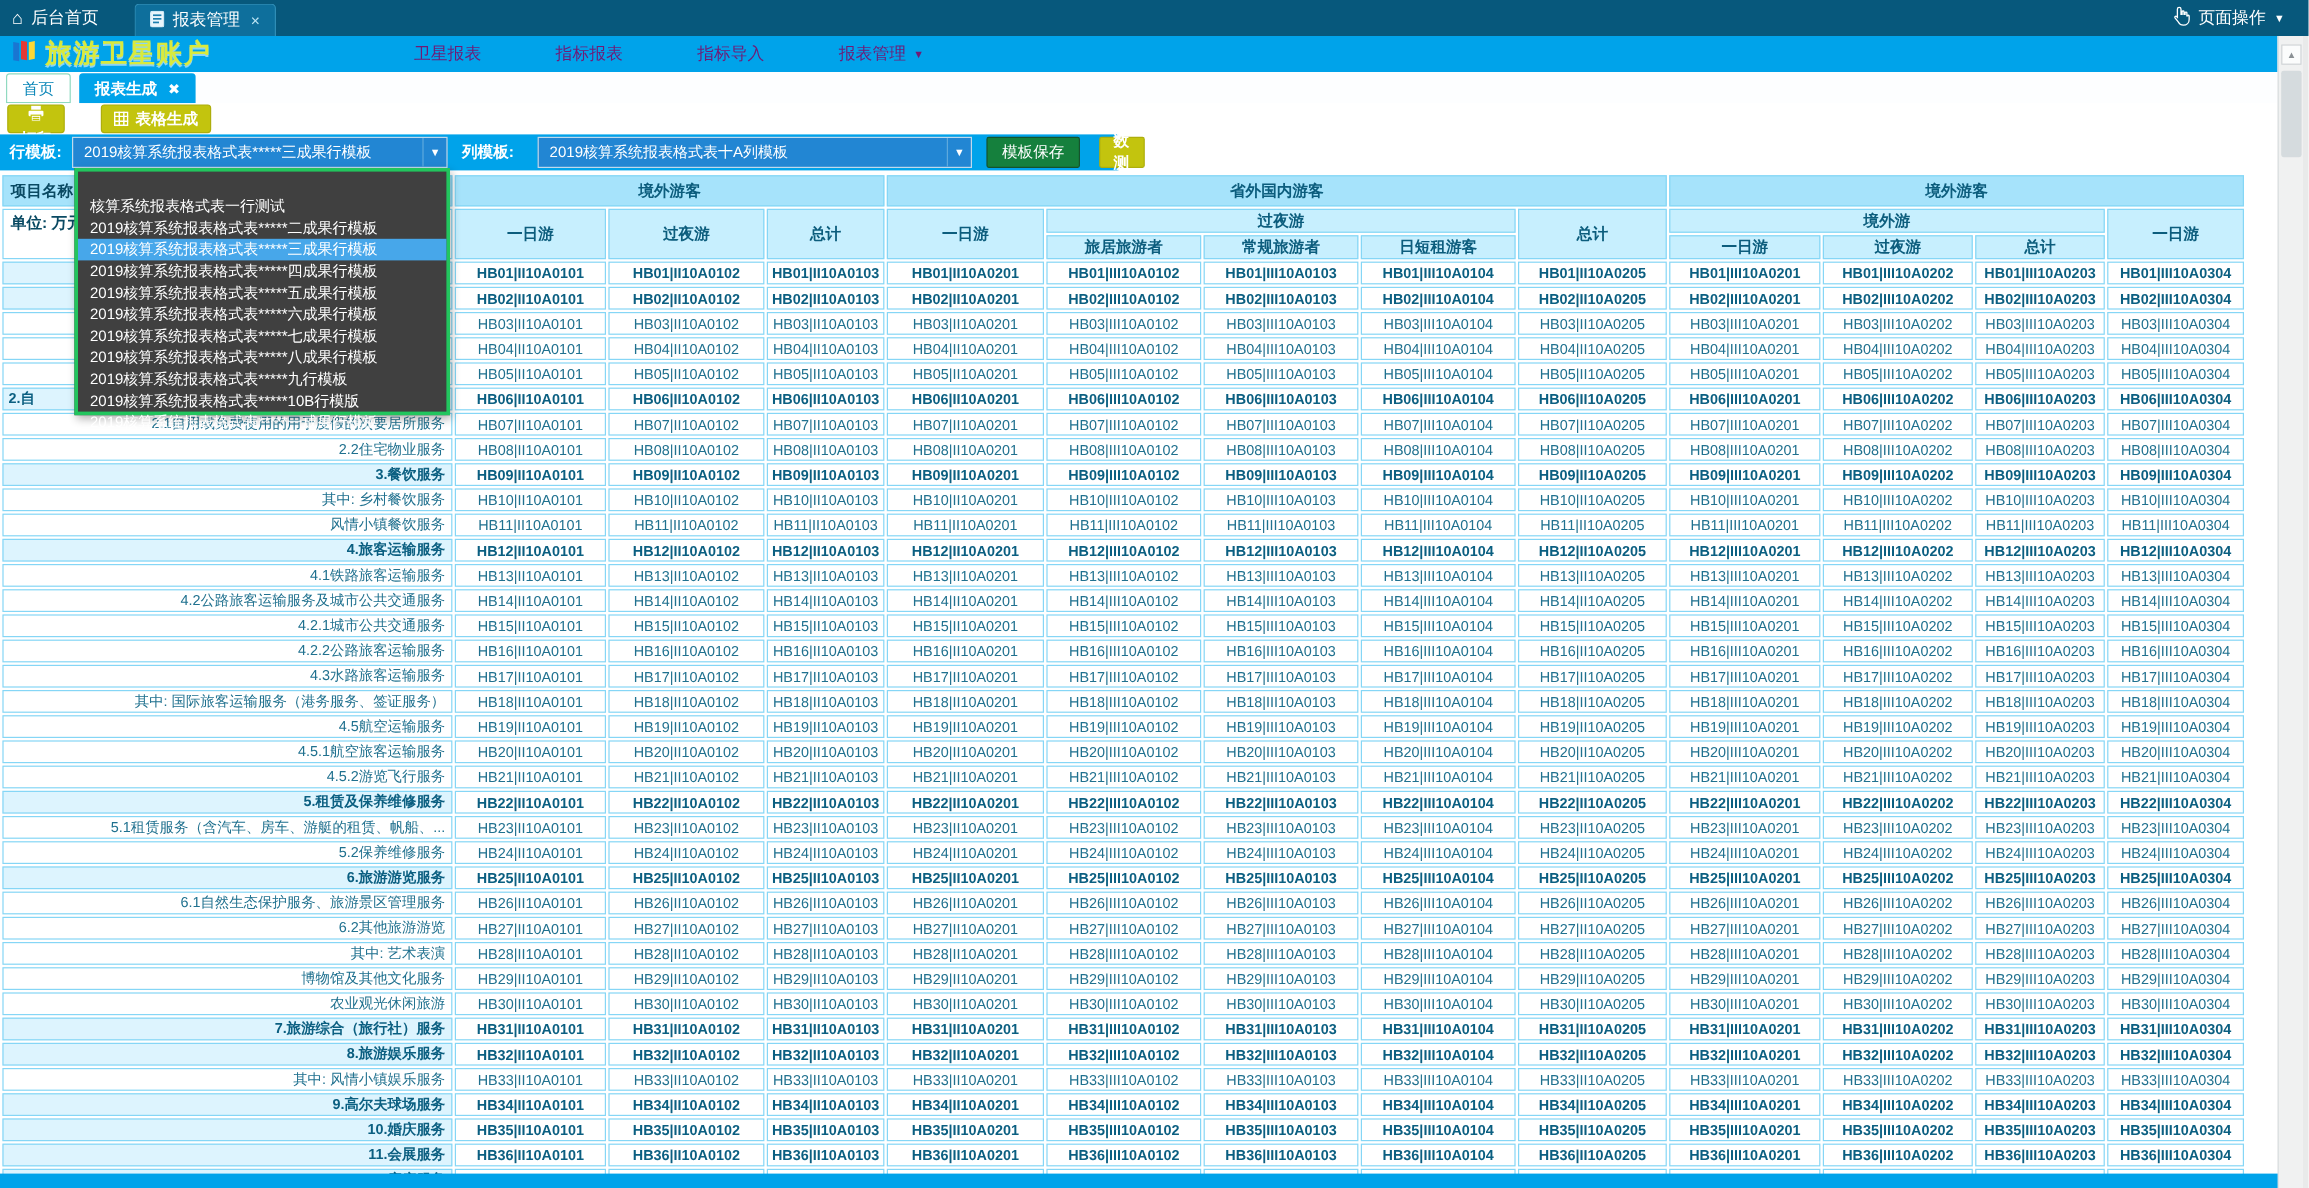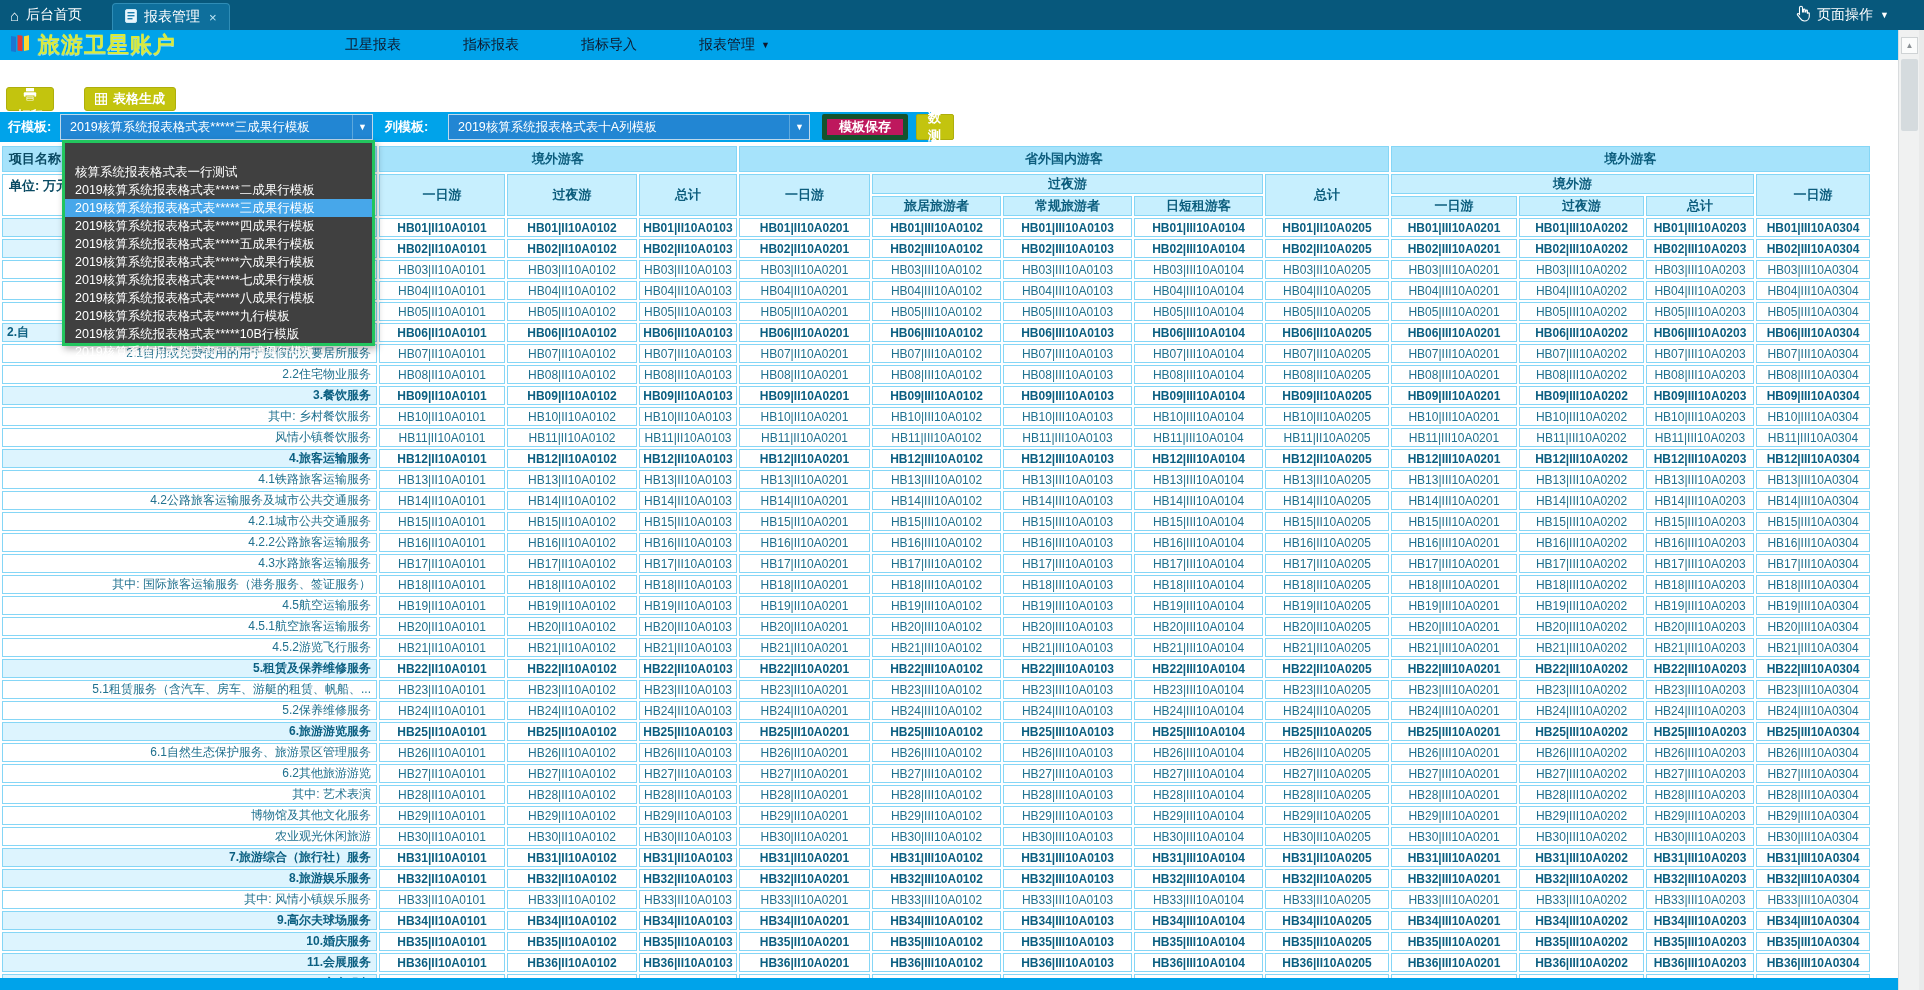--- a/index.html
+++ b/index.html
@@ -5,49 +5,49 @@
   *{margin:0;padding:0;box-sizing:border-box;font-family:"Liberation Sans","DejaVu Sans",sans-serif;}
   html,body{background:#fff;}
   .screen{position:relative;width:1924px;height:990px;overflow:hidden;background:#fff;}
 
   
   .topbar{position:absolute;left:0;top:0;width:1924px;height:30px;background:#07587c;color:#fff;}
   .tb-home{position:absolute;left:10px;top:0;height:30px;display:flex;align-items:center;gap:7px;font-size:14px;cursor:pointer;}
   .tb-home .glyph{font-size:15px;}
   .tb-tab{position:absolute;left:112px;top:3px;height:27px;background:#0e6f9c;border:1px solid #2f8db6;border-bottom:none;border-radius:4px 4px 0 0;display:flex;align-items:center;gap:7px;padding:0 12px;font-size:14px;cursor:pointer;}
   .tb-tab .x{color:#bfe6f5;font-size:13px;margin-left:2px;cursor:pointer;}
-  .page-ops{position:absolute;right:35px;top:0;height:30px;display:flex;align-items:center;gap:7px;font-size:14px;cursor:pointer;}
+  .page-ops{position:absolute;right:20px;top:0;height:30px;display:flex;align-items:center;gap:7px;font-size:14px;cursor:pointer;}
   .page-ops .caret{font-size:9px;}
 
   
   .menubar{position:absolute;left:0;top:30px;width:1898px;height:30px;background:#00a3ea;}
   .brand{position:absolute;left:8px;top:0;height:30px;display:flex;align-items:center;gap:6px;}
   .brand-text{font-size:22px;font-weight:bold;color:#d9ea3d;text-shadow:0 1px 0 rgba(255,255,255,.55);letter-spacing:1px;}
   .mainnav{position:absolute;left:345px;top:0;height:30px;display:flex;align-items:center;gap:62px;}
-  .menu-item{color:#0f172a;font-size:14px;cursor:pointer;display:flex;align-items:center;gap:6px;white-space:nowrap;}
+  .menu-item{color:#701a75;font-size:14px;cursor:pointer;display:flex;align-items:center;gap:6px;white-space:nowrap;}
   .menu-item .caret{font-size:9px;}
 
   
   .pagetabs{position:absolute;left:0;top:60px;width:1898px;height:26px;background:#fdfeff;}
   .ptab{position:absolute;top:1px;height:25px;display:flex;align-items:center;padding:0 13px;font-size:13px;border-radius:3px 3px 0 0;cursor:pointer;}
   .ptab.inactive{left:5px;border:1px solid #8fd9c0;color:#0a86b8;background:#fff;}
   .ptab.active{left:66px;background:#00a3ea;color:#fff;font-weight:bold;gap:9px;}
   .ptab .x{font-size:12px;}
 
   
   .toolbar{position:absolute;left:0;top:86px;width:1898px;height:26px;background:#fff;}
   .ybtn{position:absolute;top:1px;height:24px;background:#c3c40e;border:1px solid #aeae0c;border-radius:3px;color:#fff;font-size:13px;font-weight:bold;display:flex;align-items:center;gap:6px;padding:0 10px;cursor:pointer;}
   .ybtn svg{display:block;}
 
   
   .tmplbar{position:absolute;left:0;top:112px;width:932px;height:30px;background:#00a3ea;}
   .tmpl-label{position:absolute;top:0;height:30px;display:flex;align-items:center;color:#fff;font-size:13px;font-weight:bold;}
   .selectbox{position:absolute;top:2px;height:26px;background:#2286d3;border:1px solid #bfd9ec;color:#fff;font-size:12.5px;display:flex;align-items:center;padding:0 26px 0 9px;cursor:pointer;white-space:nowrap;overflow:hidden;}
   .selectbox .arrow{position:absolute;right:0;top:0;width:20px;height:24px;border-left:1px solid #5ea9dd;display:flex;align-items:center;justify-content:center;font-size:9px;color:#fff;}
-  .bluebtn{position:absolute;top:2px;height:26px;background:#be185d;border:5px solid #14532d;color:#fff;font-size:13px;font-weight:bold;display:flex;align-items:center;padding:0 12px;cursor:pointer;border-radius:2px;}
+  .bluebtn{position:absolute;top:2px;height:26px;background:#15803d;border:1px solid #14532d;color:#fff;font-size:13px;font-weight:normal;display:flex;align-items:center;padding:0 12px;cursor:pointer;border-radius:2px;}
   .ybtn2{position:absolute;top:2px;height:26px;background:#c3c40e;border:1px solid #aeae0c;color:#fff;font-size:13px;font-weight:bold;display:flex;align-items:center;padding:0 12px;cursor:pointer;border-radius:2px;}
 
   
   .tablewrap{position:absolute;left:0;top:144px;}
   table{border-collapse:separate;border-spacing:2px;table-layout:fixed;}
   th,td{border:1px solid #85d6f6;overflow:hidden;white-space:nowrap;}
   thead th{background:#c7effe;color:#0c5d7d;font-size:13px;font-weight:bold;height:18px;}
   thead tr.grp th{background:#a6e3fb;height:26px;}
   thead th.corner{background:#fff;text-align:left;color:#0a4a63;padding-left:6px;font-size:13px;}
   thead th.corner2{background:#fff;text-align:left;vertical-align:top;color:#0a4a63;padding-left:6px;padding-top:2px;font-size:13px;}
@@ -123,20 +123,29 @@
       <span class="menu-item">
           <span>指标导入</span>
         </span>
       <span class="menu-item">
           <span>报表管理</span>
           <span class="caret">▼</span>
         </span>
     </div>
   </div>
 
+  <div class="pagetabs">
+    <div class="ptab inactive">
+        <span>首页</span>
+      </div>
+    <div class="ptab active">
+      <span>报表生成</span>
+      <span class="x">✖</span>
+    </div>
+  </div>
 
   <div class="toolbar">
     <button class="ybtn" style="left:6px;flex-direction:column;">
       <span>
         <svg width="14" height="13" viewBox="0 0 14 13">
             <rect x="3" y="0" width="8" height="3.4" fill="#fff"></rect>
             <rect x="0.8" y="4.2" width="12.4" height="4.6" rx="1" fill="#fff"></rect>
             <rect x="3" y="8" width="8" height="5" fill="#fff" stroke="#c3c40e"></rect>
             <rect x="4.2" y="9.4" width="5.6" height="1" fill="#c3c40e"></rect>
             <rect x="4.2" y="11" width="5.6" height="1" fill="#c3c40e"></rect>

